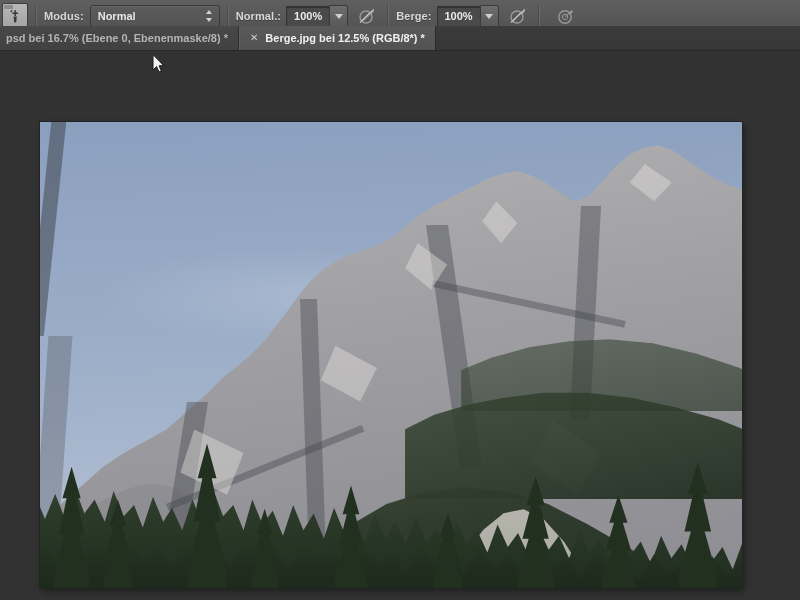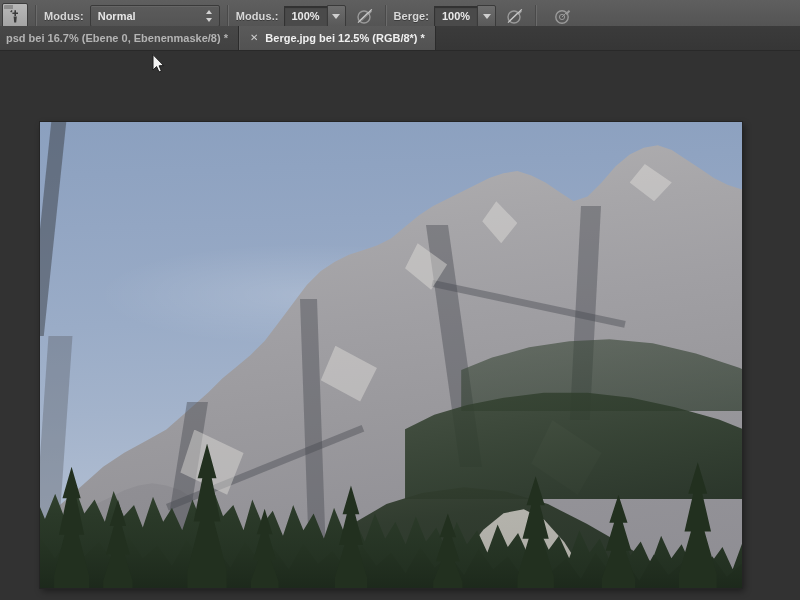--- a/index.html
+++ b/index.html
@@ -424,21 +424,21 @@
     <div class="combo">
       <span class="combo-text">Normal</span>
       <span class="stepper">
         <i class="up"></i>
           <i class="dn"></i>
       </span>
     </div>
 
     <div class="vsep"></div>
 
-    <span class="opt-label">Modus.:</span>
+    <span class="opt-label">Normal.:</span>
     <div class="numgroup">
       <div class="numfield">
         <span>100%</span>
       </div>
       <div class="numarrow">
         <i></i>
       </div>
     </div>
 
     <div class="icon-btn">

